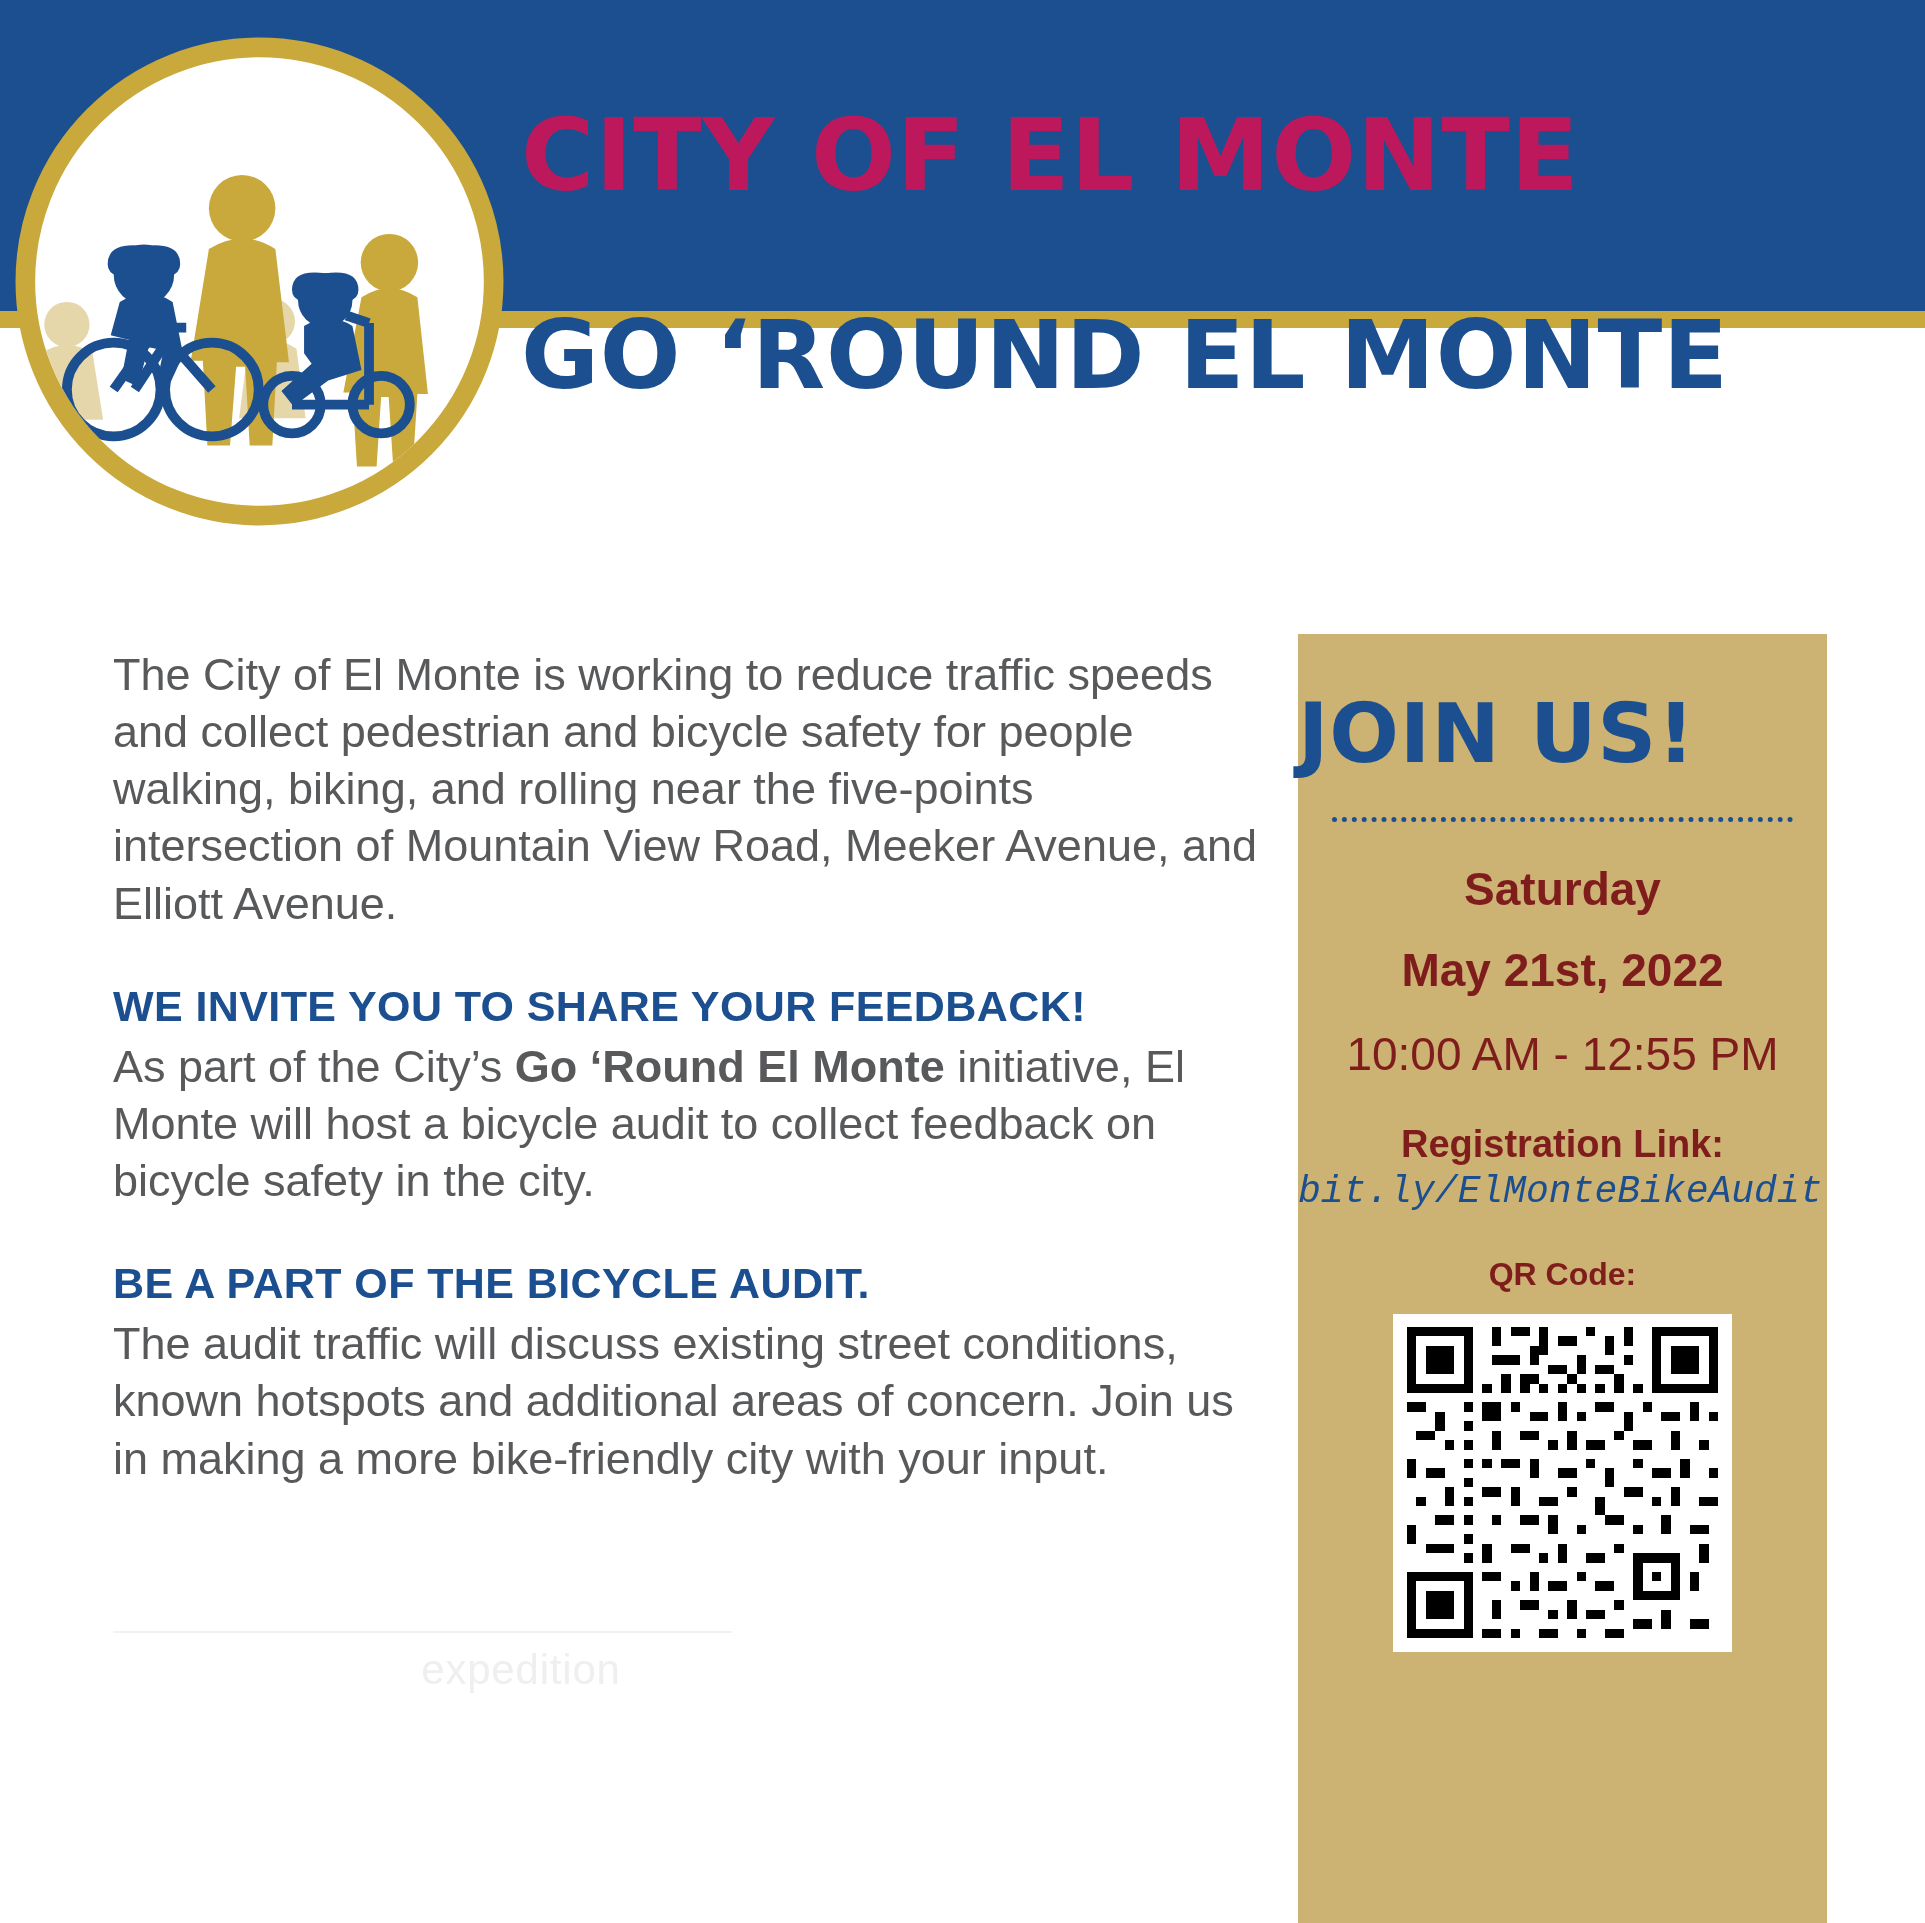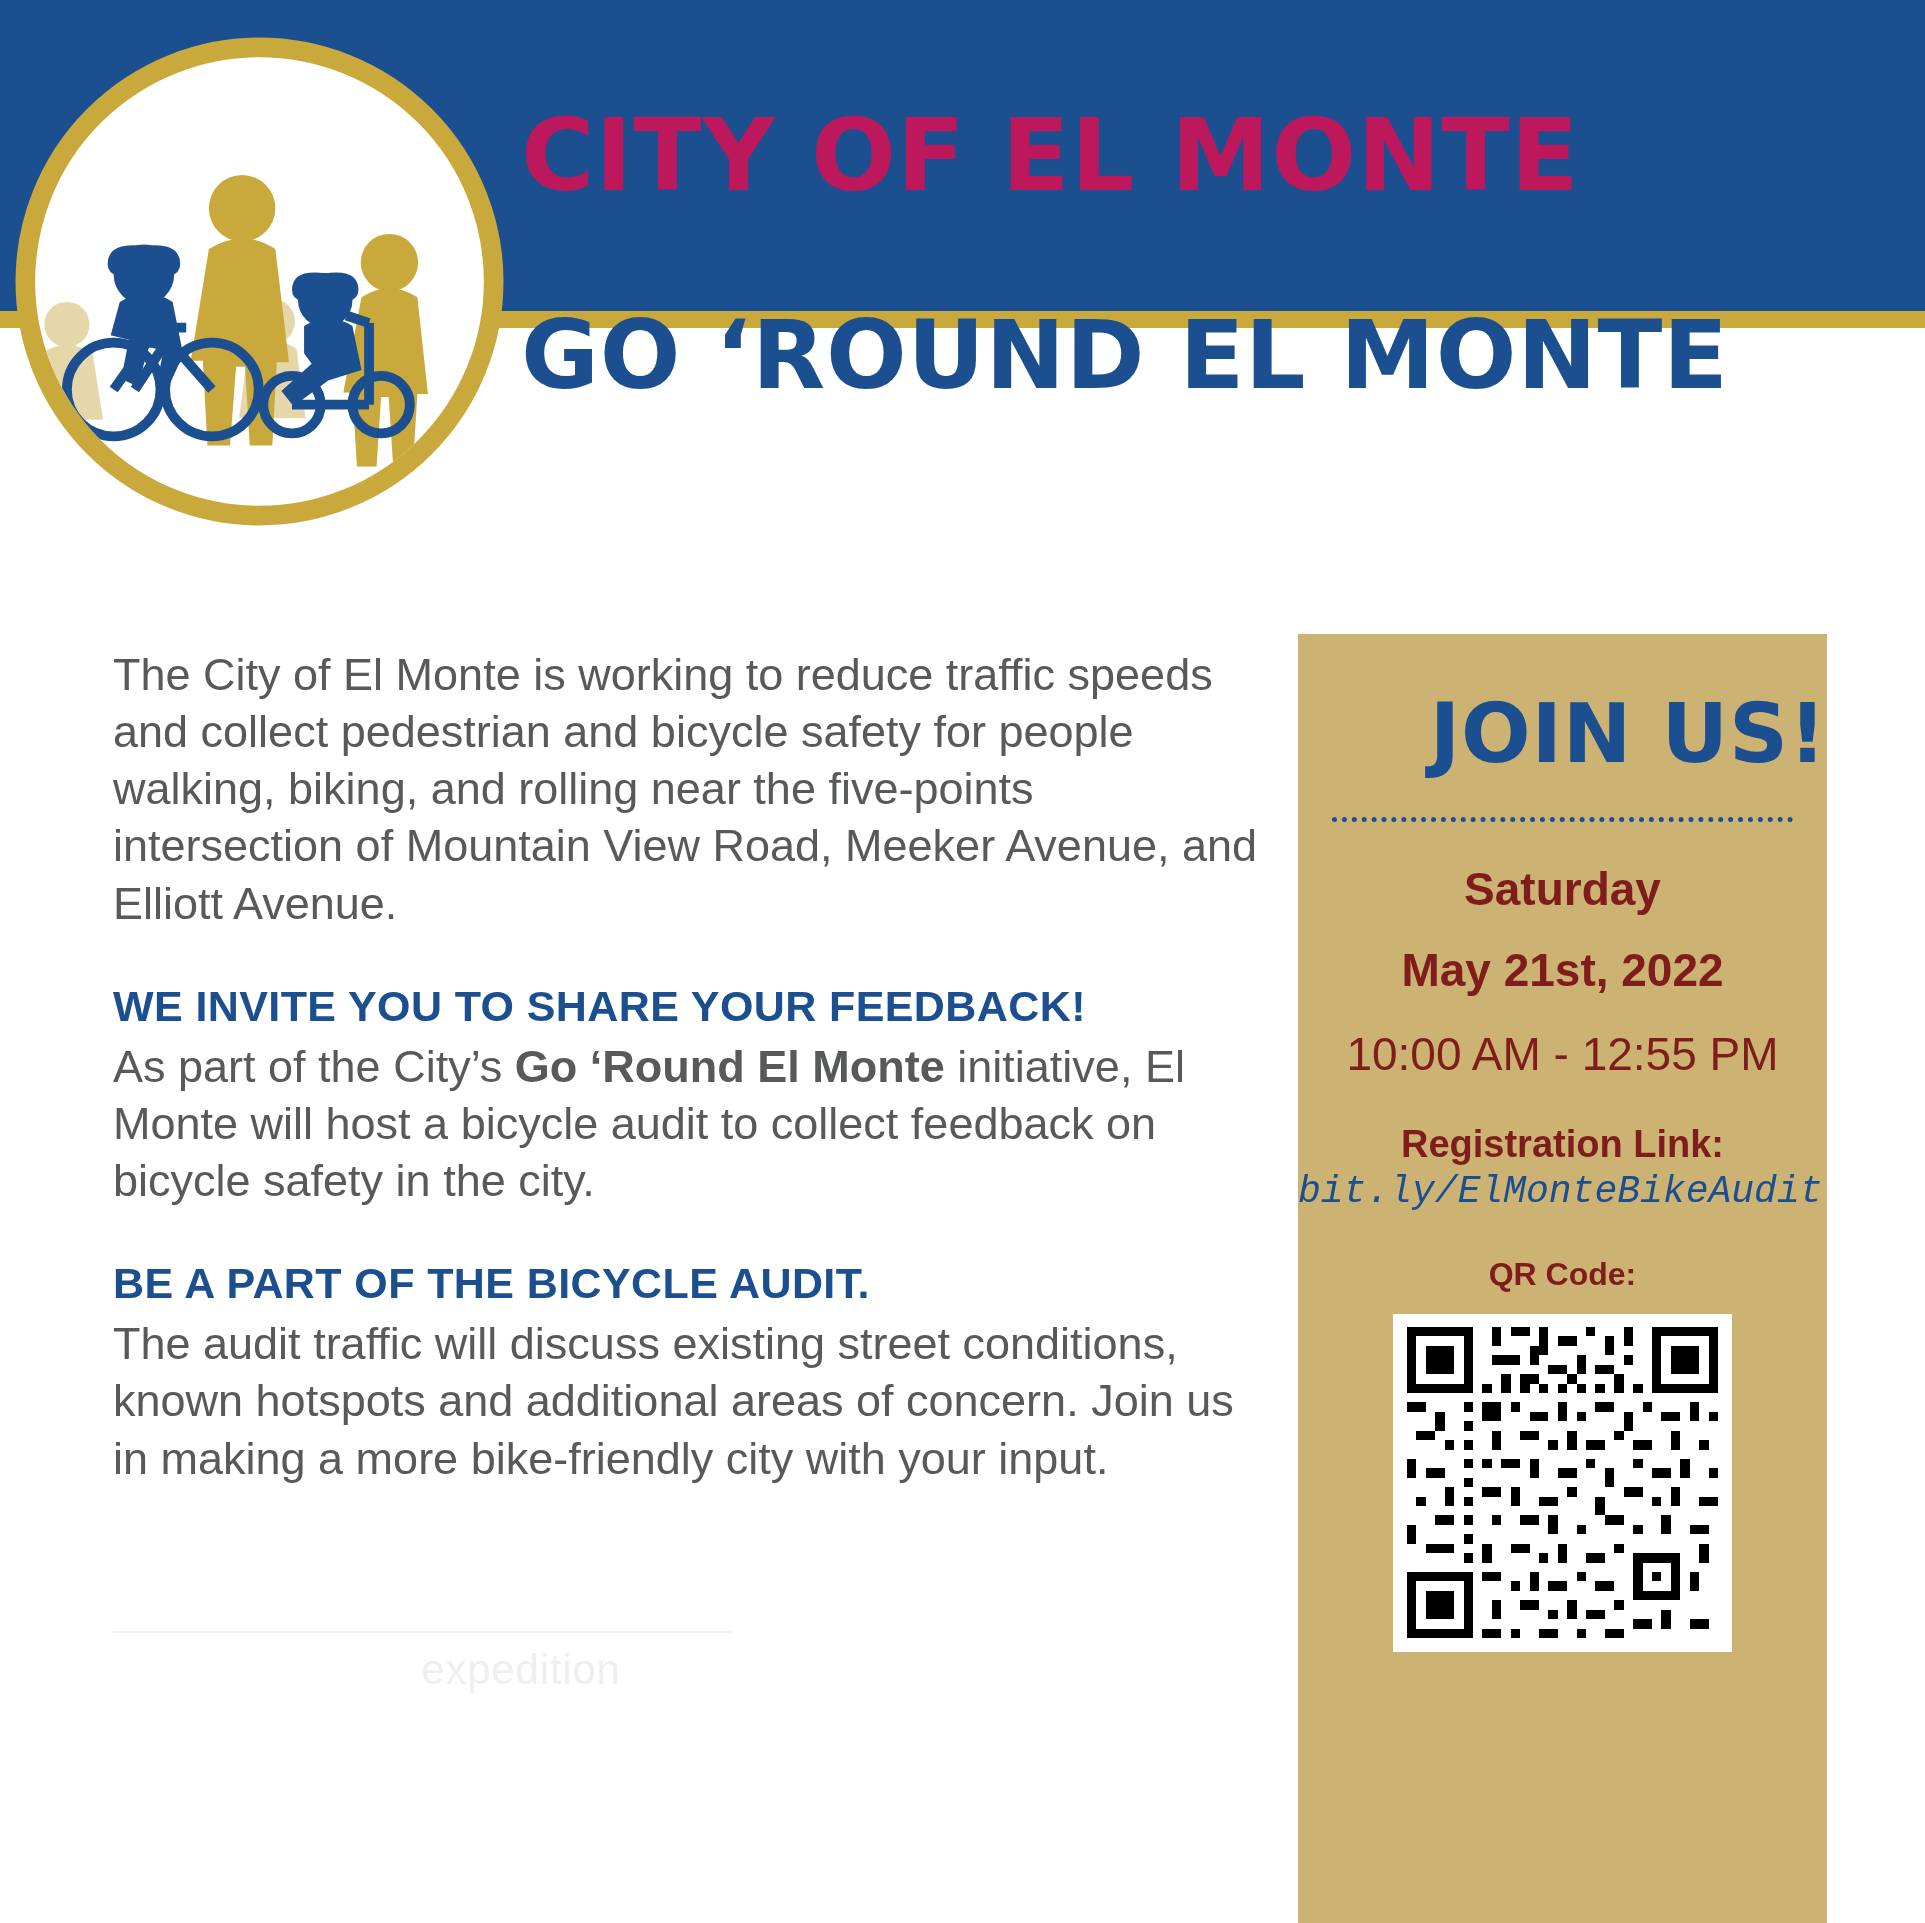--- a/index.html
+++ b/index.html
@@ -125,21 +125,21 @@
   .panel {
     position: absolute;
     left: 1298px;
     top: 634px;
     width: 529px;
     height: 1289px;
     background: #ccb373;
   }
   .panel-joinus {
     margin-top: 53px;
-    text-align: right;
+    text-align: left;
     color: #1c4f8f;
     font-family: "DejaVu Sans", sans-serif;
     font-weight: 700;
     font-size: 82px;
     line-height: 1.15;
     letter-spacing: 0.8px;
   }
   .dotted {
     margin: 36px auto 0 auto;
     width: 461px;

